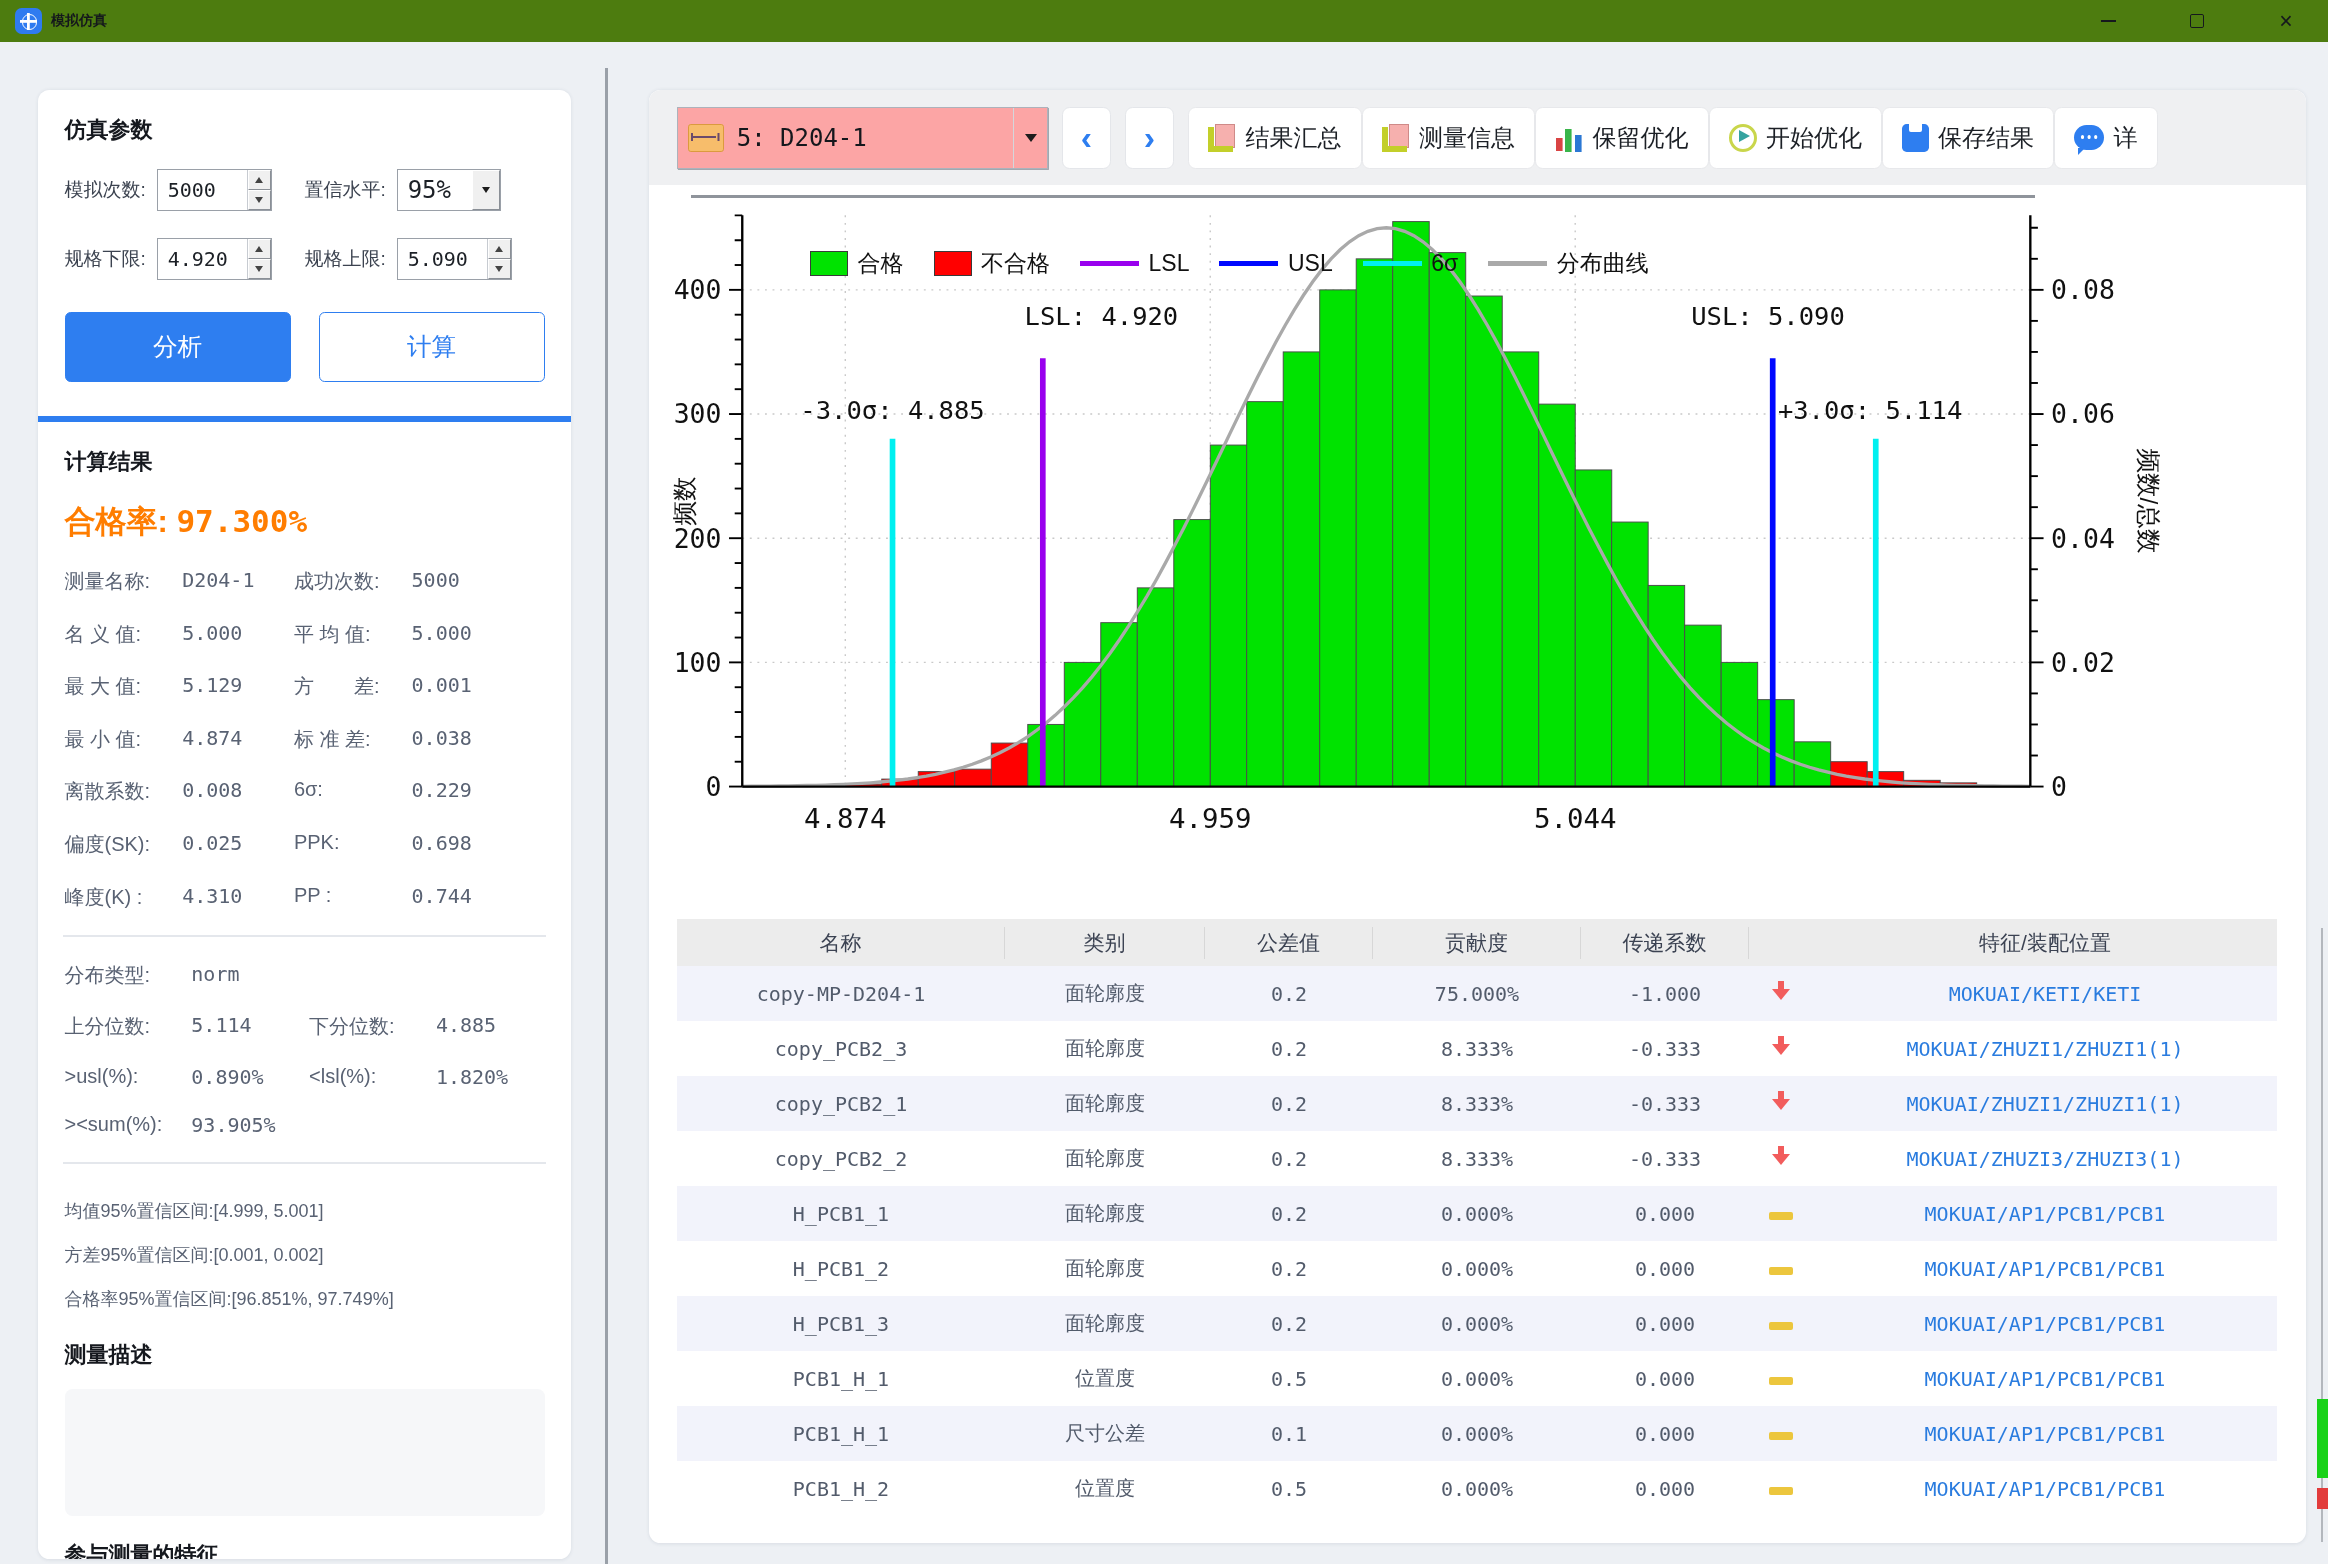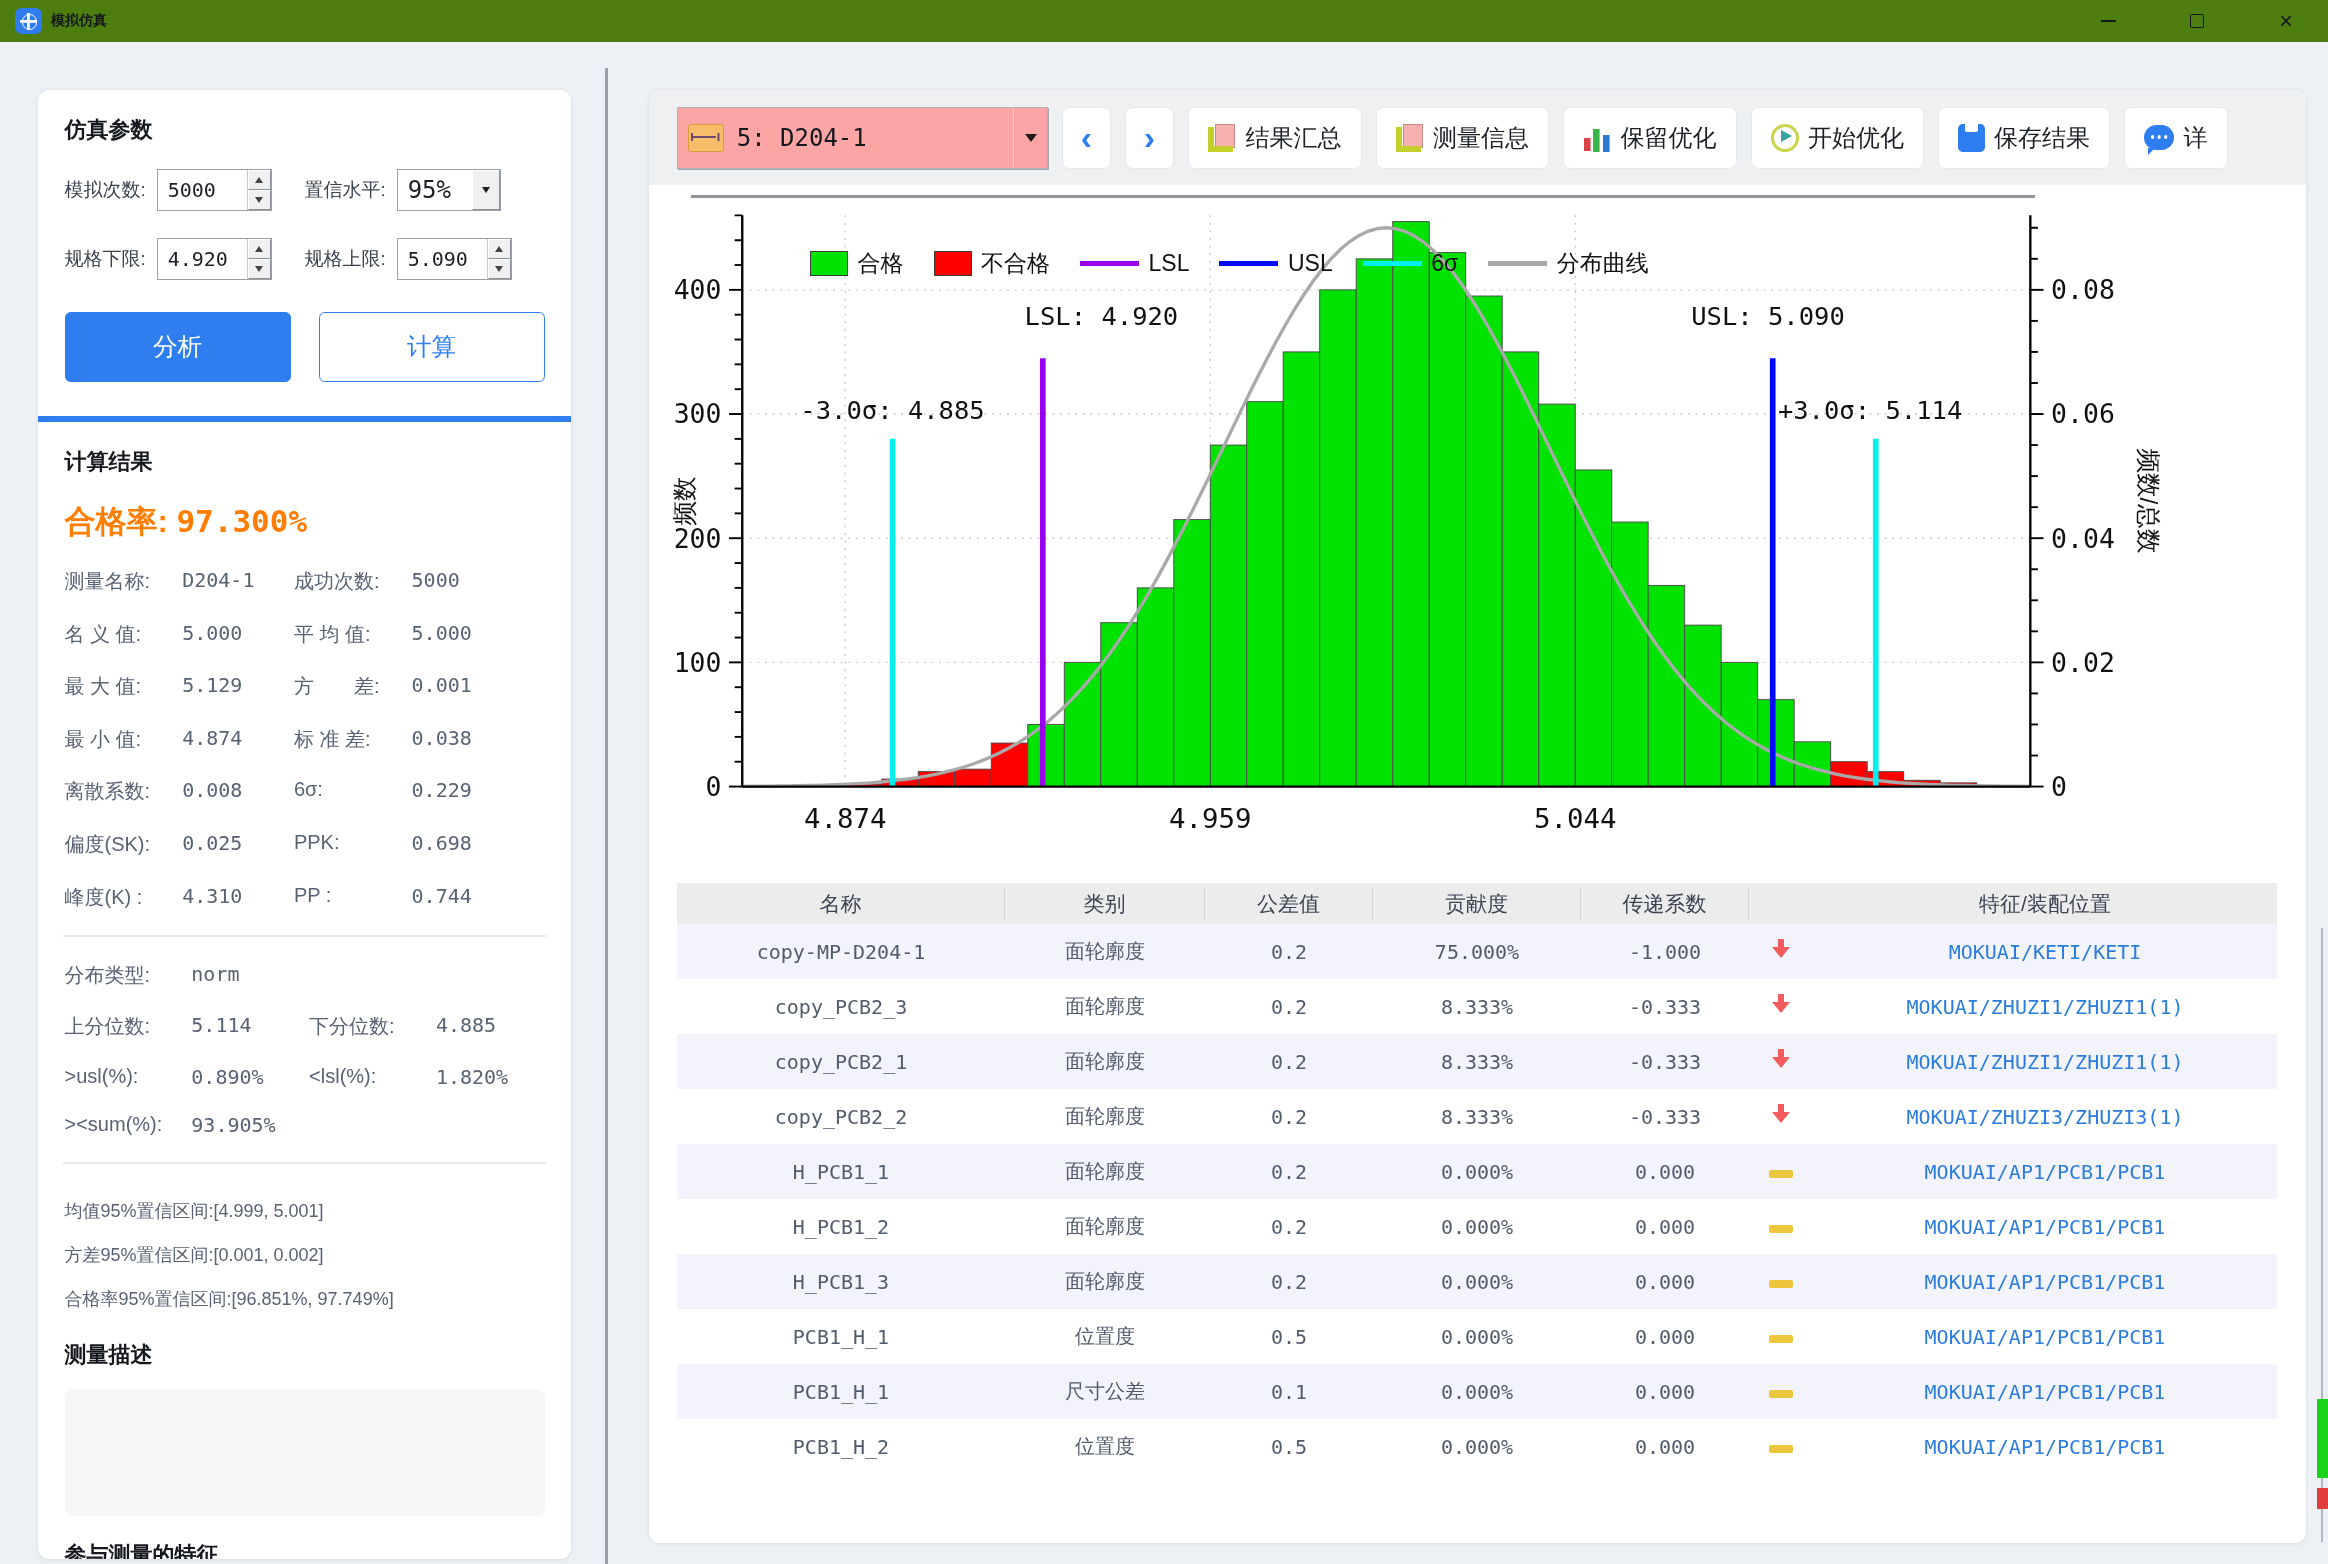--- a/index.html
+++ b/index.html
@@ -86,21 +86,21 @@
 
   
   #chart-wrap { position:absolute; left:19px; top:114px; width:1499px; height:662px; }
   #chart-legend { position:absolute; left:142px; top:44px; display:flex; align-items:center; gap:30px; font-size:23px; color:#111; z-index:2; }
   .lg-item { display:flex; align-items:center; gap:9.5px; }
   .sw-box { width:38px; height:25.6px; border:0.9px solid #3a3a3a; }
   .sw-line { width:59px; height:5.7px; }
 
   
   #contrib-table { position:absolute; left:28px; top:793px; width:1600px; }
-  .t-header { display:grid; grid-template-columns:20.5% 12.5% 10.5% 13% 10.5% 4% 29%; background:#ececec; height:41px; align-items:center; font-size:21px; color:#3b4252; }
+  .t-header { display:grid; grid-template-columns:20.5% 12.5% 10.5% 13% 10.5% 4% 29%; background:#ececec; height:47px; align-items:center; font-size:21px; color:#3b4252;margin-top:36px; }
   .t-header > div { text-align:center; border-right:0.9px solid #d7d7d7; line-height:32px; }
   .t-header > div:last-child { border-right:none; }
   .t-row { display:grid; grid-template-columns:20.5% 12.5% 10.5% 13% 10.5% 4% 29%; height:55px; align-items:center; font-size:20px; color:#525b6b; }
   .t-row:nth-child(odd) { background:#f2f3fb; }
   .t-row > div { text-align:center; overflow:hidden; }
   .c-mono { font-family:"DejaVu Sans Mono", monospace; }
   .c-path { color:#2a7cdf; font-family:"DejaVu Sans Mono", monospace; cursor:pointer; }
   .down-arrow-icon { display:inline-block; width:19px; height:21px; position:relative; }
   .down-arrow-icon::before { content:""; position:absolute; left:6.6px; top:0; width:5.7px; height:9.5px; background:#f25c5c; }
   .down-arrow-icon::after { content:""; position:absolute; left:0; top:8.5px; border-left:9.5px solid transparent; border-right:9.5px solid transparent; border-top:11.4px solid #f25c5c; }
@@ -267,21 +267,21 @@
   <div id="toolbar">
     <div id="measure-combo">
       <span class="measure-dim-icon"></span>
       <span class="cb-text">5: D204-1</span>
       <span class="cb-dd">
           <span class="caret-dn"></span>
         </span>
     </div>
     <div class="nav-btn">‹</div>
     <div class="nav-btn">›</div>
-    <span id="toolbar-buttons" style="display:flex;gap:14px;">
+    <span id="toolbar-buttons" style="display:flex;">
         <div class="tb-btn">
           <span class="tb-ic report-summary-icon"></span>
           <span>结果汇总</span>
         </div>
         <div class="tb-btn">
           <span class="tb-ic measure-info-icon"></span>
           <span>测量信息</span>
         </div>
         <div class="tb-btn">
           <span class="tb-ic keep-optimize-icon"></span>

